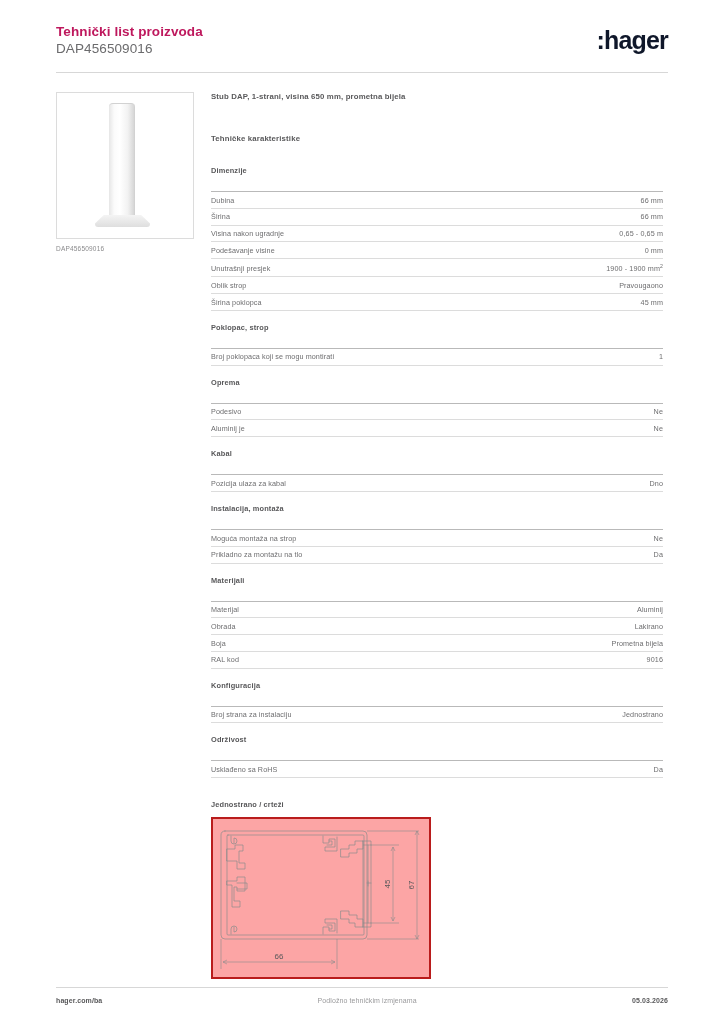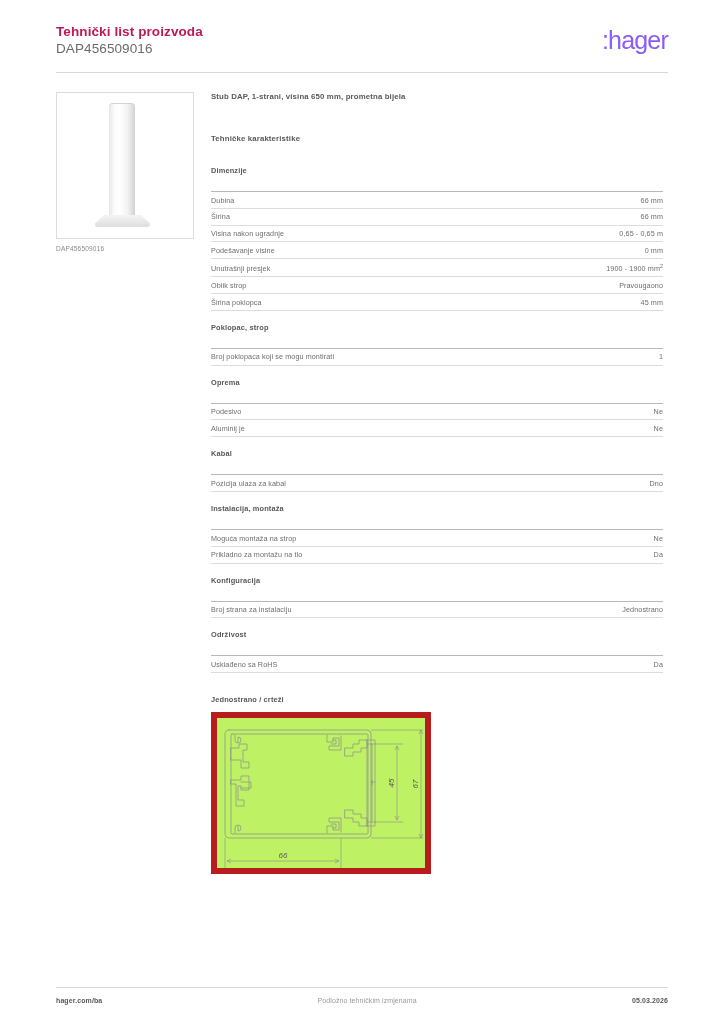--- a/index.html
+++ b/index.html
@@ -31,22 +31,22 @@
   .doc-ref {
     font-size: 13.5px;
     font-weight: normal;
     color: #6b6b6d;
     line-height: 17px;
     letter-spacing: 0.1px;
   }
   .logo {
     float: right;
     font-size: 25px;
-    font-weight: normal;
-    color: #8b5cf6;
+    font-weight: bold;
+    color: #0f172a;
     letter-spacing: -0.8px;
     line-height: 30px;
     margin-top: 1px;
   }
   .header-rule {
     position: absolute;
     left: 56px; top: 72px;
     width: 612px; height: 1px;
     background: #d7d7d7;
   }
@@ -140,24 +140,23 @@
   .draw-heading {
     font-size: 7.4px;
     font-weight: bold;
     color: #58585a;
     letter-spacing: 0.15px;
     margin-top: 22px;
     margin-bottom: 8px;
   }
   .draw-box {
     width: 220px; height: 162px;
-    border: 6px solid #b91c1c;
-    background: #bef264;
+    border: 2px solid #b91c1c;
+    background: #fca5a5;
     position: relative;
-    font-style: italic;
   }
   .draw-box svg { display: block; }
 
   
   .footer-rule {
     position: absolute;
     left: 56px; top: 987px;
     width: 612px; height: 1px;
     background: #d7d7d7;
   }
@@ -262,20 +261,39 @@
         <div class="row">
           <div class="label">Moguća montaža na strop</div>
           <div class="value">Ne</div>
         </div>
         <div class="row">
           <div class="label">Prikladno za montažu na tlo</div>
           <div class="value">Da</div>
         </div>
       </div>
       <div class="section">
+        <div class="section-title">Materijali</div>
+        <div class="row">
+          <div class="label">Materijal</div>
+          <div class="value">Aluminij</div>
+        </div>
+        <div class="row">
+          <div class="label">Obrada</div>
+          <div class="value">Lakirano</div>
+        </div>
+        <div class="row">
+          <div class="label">Boja</div>
+          <div class="value">Prometna bijela</div>
+        </div>
+        <div class="row">
+          <div class="label">RAL kod</div>
+          <div class="value">9016</div>
+        </div>
+      </div>
+      <div class="section">
         <div class="section-title">Konfiguracija</div>
         <div class="row">
           <div class="label">Broj strana za instalaciju</div>
           <div class="value">Jednostrano</div>
         </div>
       </div>
       <div class="section">
         <div class="section-title">Održivost</div>
         <div class="row">
           <div class="label">Usklađeno sa RoHS</div>

